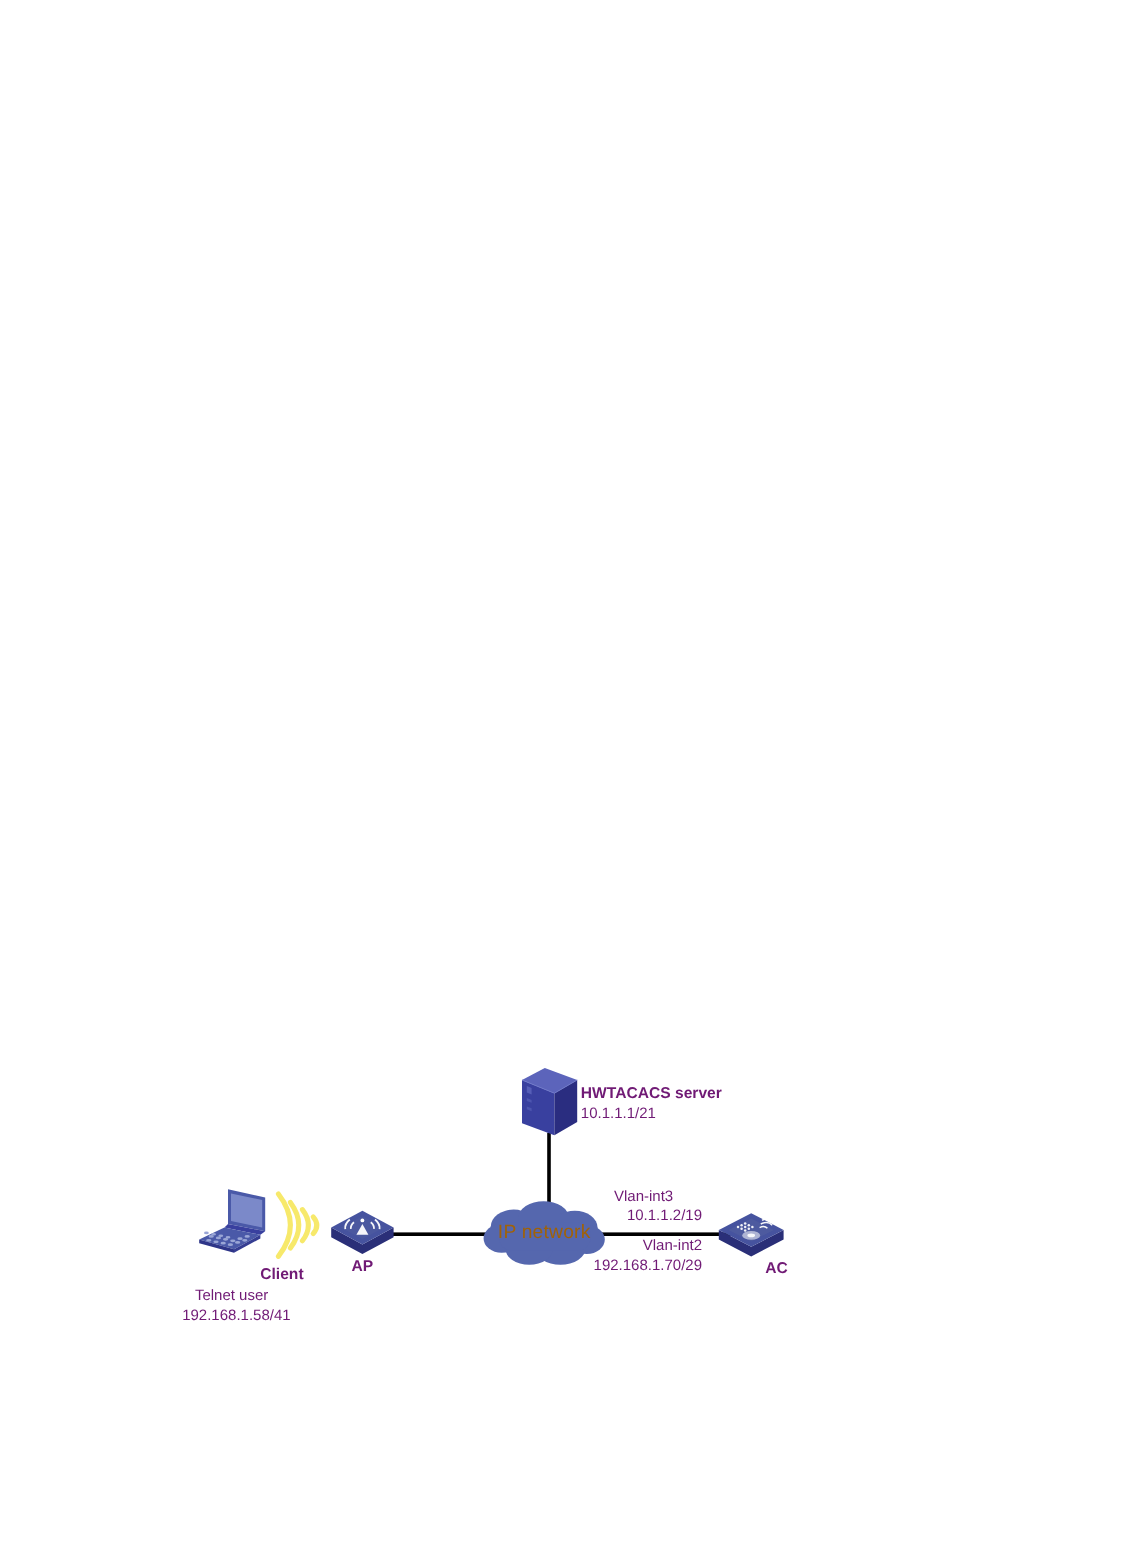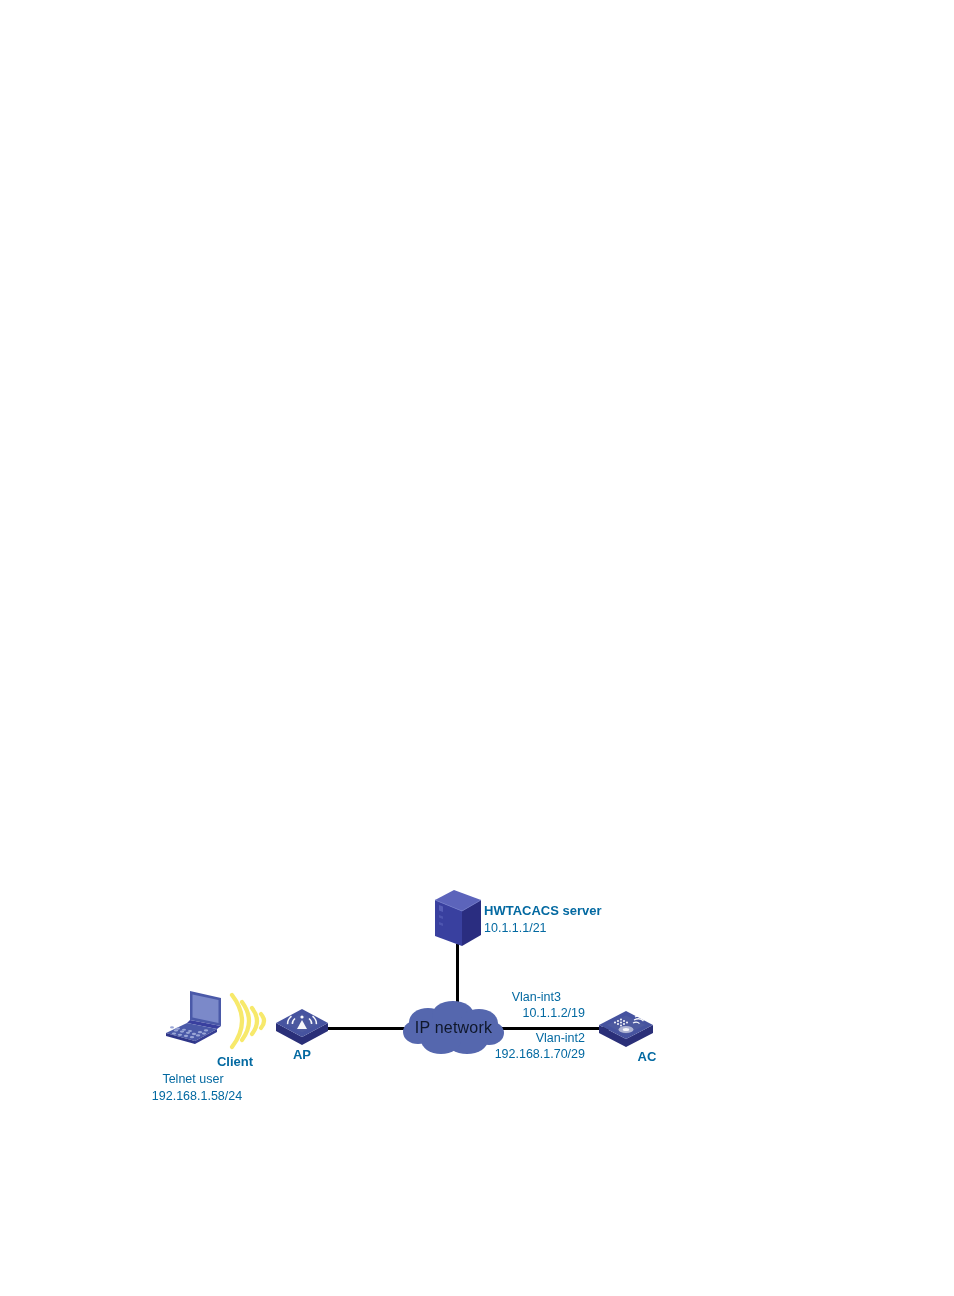--- a/index.html
+++ b/index.html
@@ -24,21 +24,21 @@
     height: 1296px;
   }
 
   .node {
     position: absolute;
   }
 
   
   .label {
     position: absolute;
-    color: #0369a1;
+    color: #701a75;
     line-height: 1.25;
     white-space: nowrap;
   }
   .label-bold {
     font-weight: bold;
   }
   .lbl-13 { font-size: 13px; }
   .lbl-12 { font-size: 12.5px; }
 
   .center-block {
@@ -66,21 +66,21 @@
   }
   .cloud-text {
     position: absolute;
     left: 0;
     top: 0;
     width: 100%;
     height: 100%;
     display: flex;
     align-items: center;
     justify-content: center;
-    color: #0f172a;
+    color: #a16207;
     font-size: 16px;
     letter-spacing: 0.2px;
     pointer-events: none;
   }
 
   svg { display: block; overflow: visible; }
 </style>
 </head>
 <body>
 
@@ -228,15 +228,15 @@
         <ellipse cx="9" cy="39.4" rx="2.0" ry="1.05"></ellipse>
         <ellipse cx="15" cy="40.6" rx="2.0" ry="1.05"></ellipse>
         <ellipse cx="21" cy="41.8" rx="2.0" ry="1.05"></ellipse>
         <ellipse cx="27" cy="43" rx="2.0" ry="1.05"></ellipse>
       </g>
     </svg>
   </div>
 
   <div class="label lbl-13 label-bold center-block" style="left:141px; top:1054px; width:112px;text-align:right;">Client</div>
   <div class="label lbl-12 center-block" style="left:137px; top:1072px; width:112px;">Telnet user</div>
-  <div class="label lbl-12 center-block" style="left:136px; top:1089px; width:122px;">192.168.1.58/24</div>
+  <div class="label lbl-12 center-block" style="left:136px; top:1089px; width:122px;">192.168.1.58/41</div>
 
 </div>
 
 </body></html>

